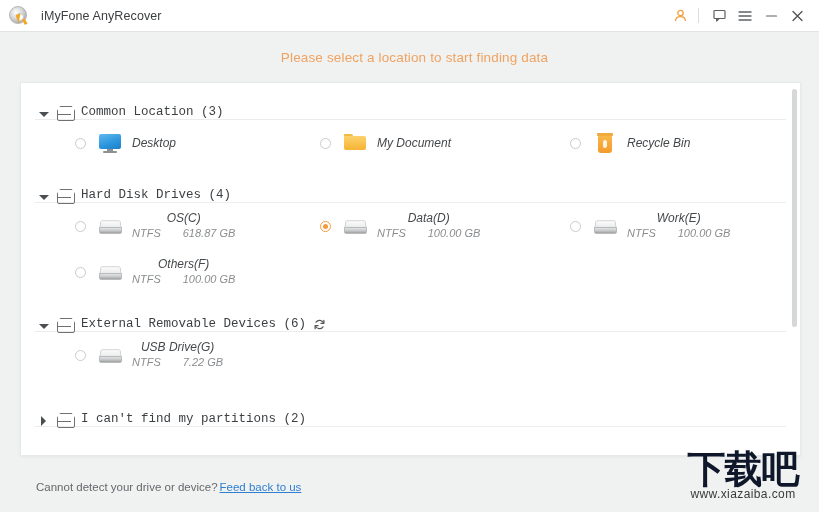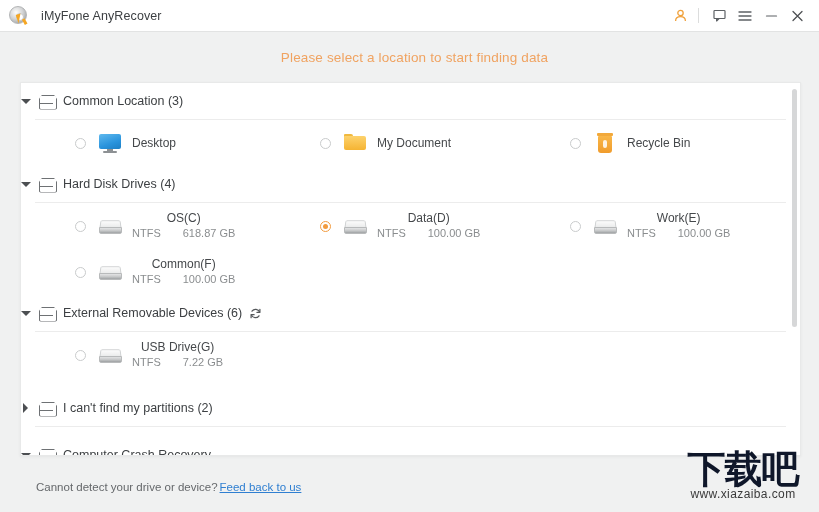--- a/index.html
+++ b/index.html
@@ -80,22 +80,22 @@
   .panel {
     position: absolute; left: 20px; top: 82px;
     width: 781px; height: 374px;
     background: #ffffff;
     border: 1px solid #e8e9e9;
     box-shadow: 0 1px 3px rgba(0,0,0,0.05);
     overflow: hidden;
   }
 
   .section-head {
-    display: flex; align-items: center;
-    height: 36px; 
+    display: flex; align-items: flex-end;
+    height: 36px; padding-left: 18px; font-family: Liberation Mono, monospace;
   }
   .caret {
     width: 10px; height: 10px; position: relative; flex: 0 0 auto;
     margin-right: 8px;
   }
   .caret.down::after {
     content: ""; position: absolute; left: 0; top: 3px;
     border-left: 5px solid transparent;
     border-right: 5px solid transparent;
     border-top: 5px solid #4c4f52;
@@ -127,21 +127,21 @@
   .refresh-icon {
     margin-left: 7px; width: 13px; height: 13px;
     display: inline-flex; align-items: center; color: #55585b;
   }
   .divider {
     height: 1px; background: #ececec; margin: 0 14px;
   }
 
   
   .row {
-    display: flex; position: relative;
+    display: flex; position: relative; font-style: italic;
   }
   .item {
     display: flex; align-items: center;
     height: 46px; position: relative;
   }
   .item.c0 { width: 250px; padding-left: 54px; }
   .item.c1 { width: 250px; padding-left: 49px; }
   .item.c2 { width: 250px; padding-left: 49px; }
 
   .radio {
@@ -419,21 +419,21 @@
       </div>
     </div>
     <div class="row">
       <div class="item c0">
         <span class="radio"></span>
         <span class="icon-box ic-hdd">
             <span class="top"></span>
             <span class="front"></span>
           </span>
         <span class="labels">
-          <span class="lbl-main">Common(F)</span>
+          <span class="lbl-main">Others(F)</span>
           <span class="lbl-sub">
             <span>NTFS</span>
             <span>100.00 GB</span>
           </span>
         </span>
       </div>
     </div>
 
     <div class="section-head">
       <span class="caret down"></span>

